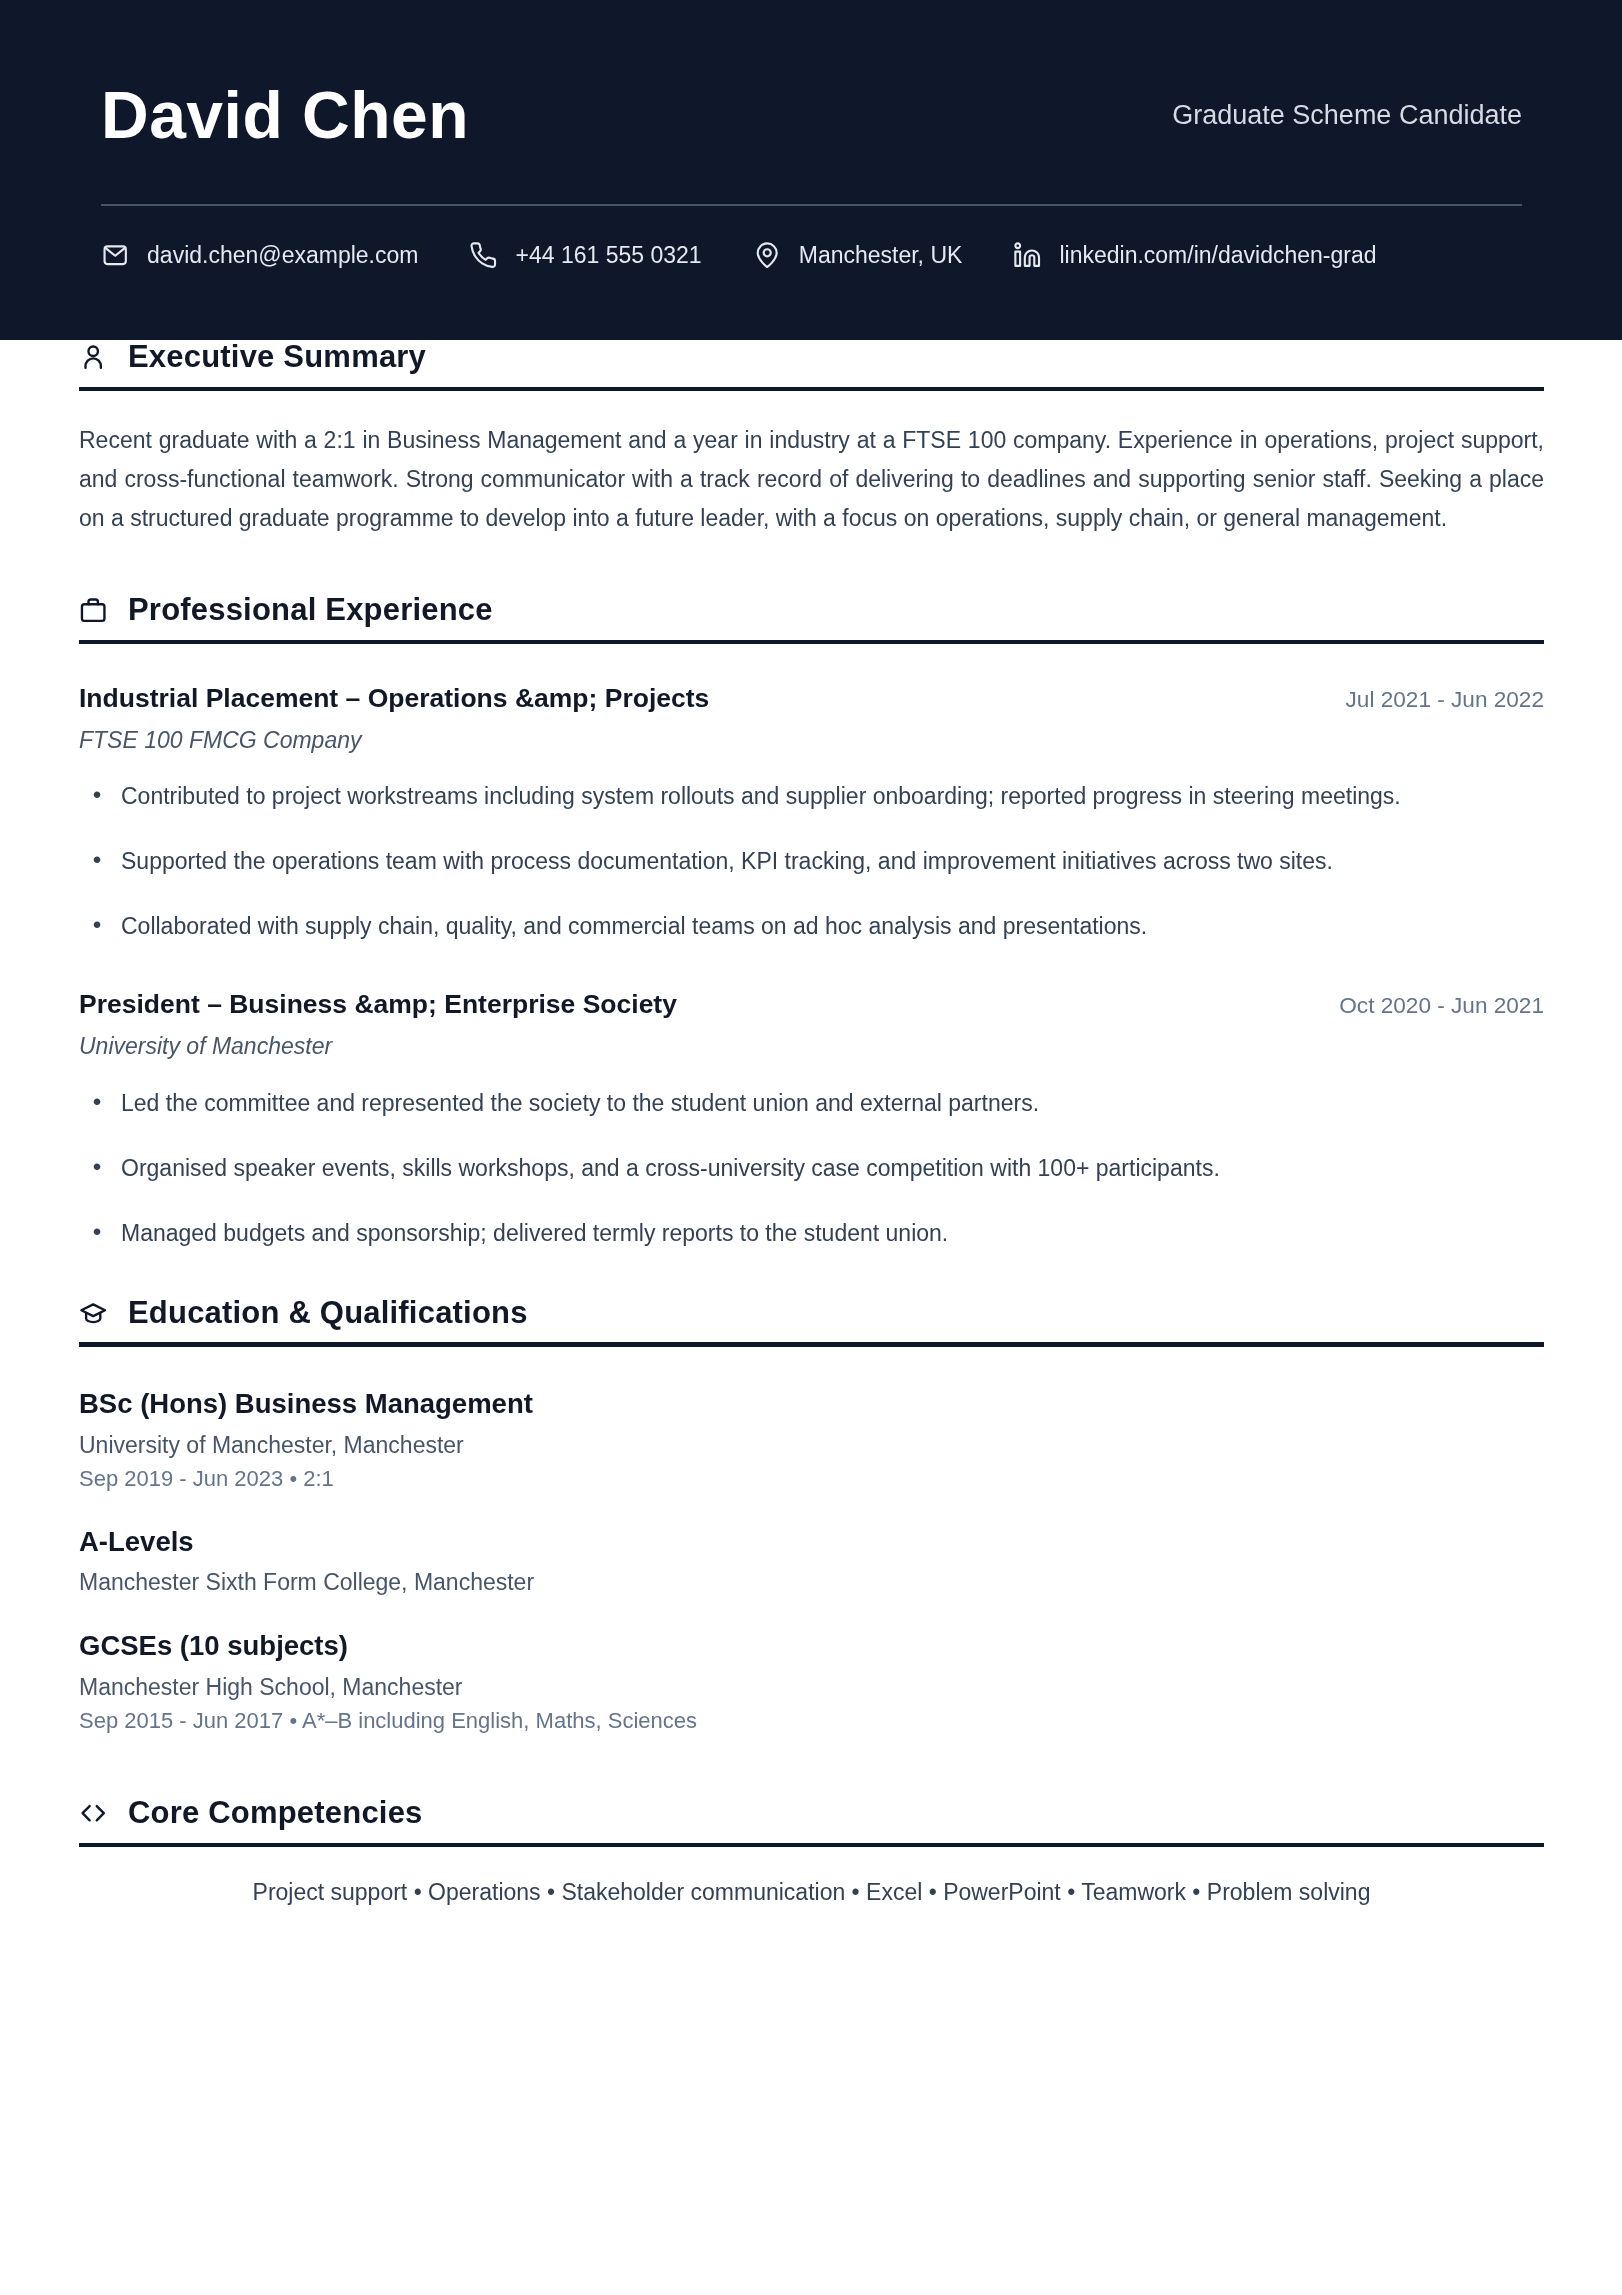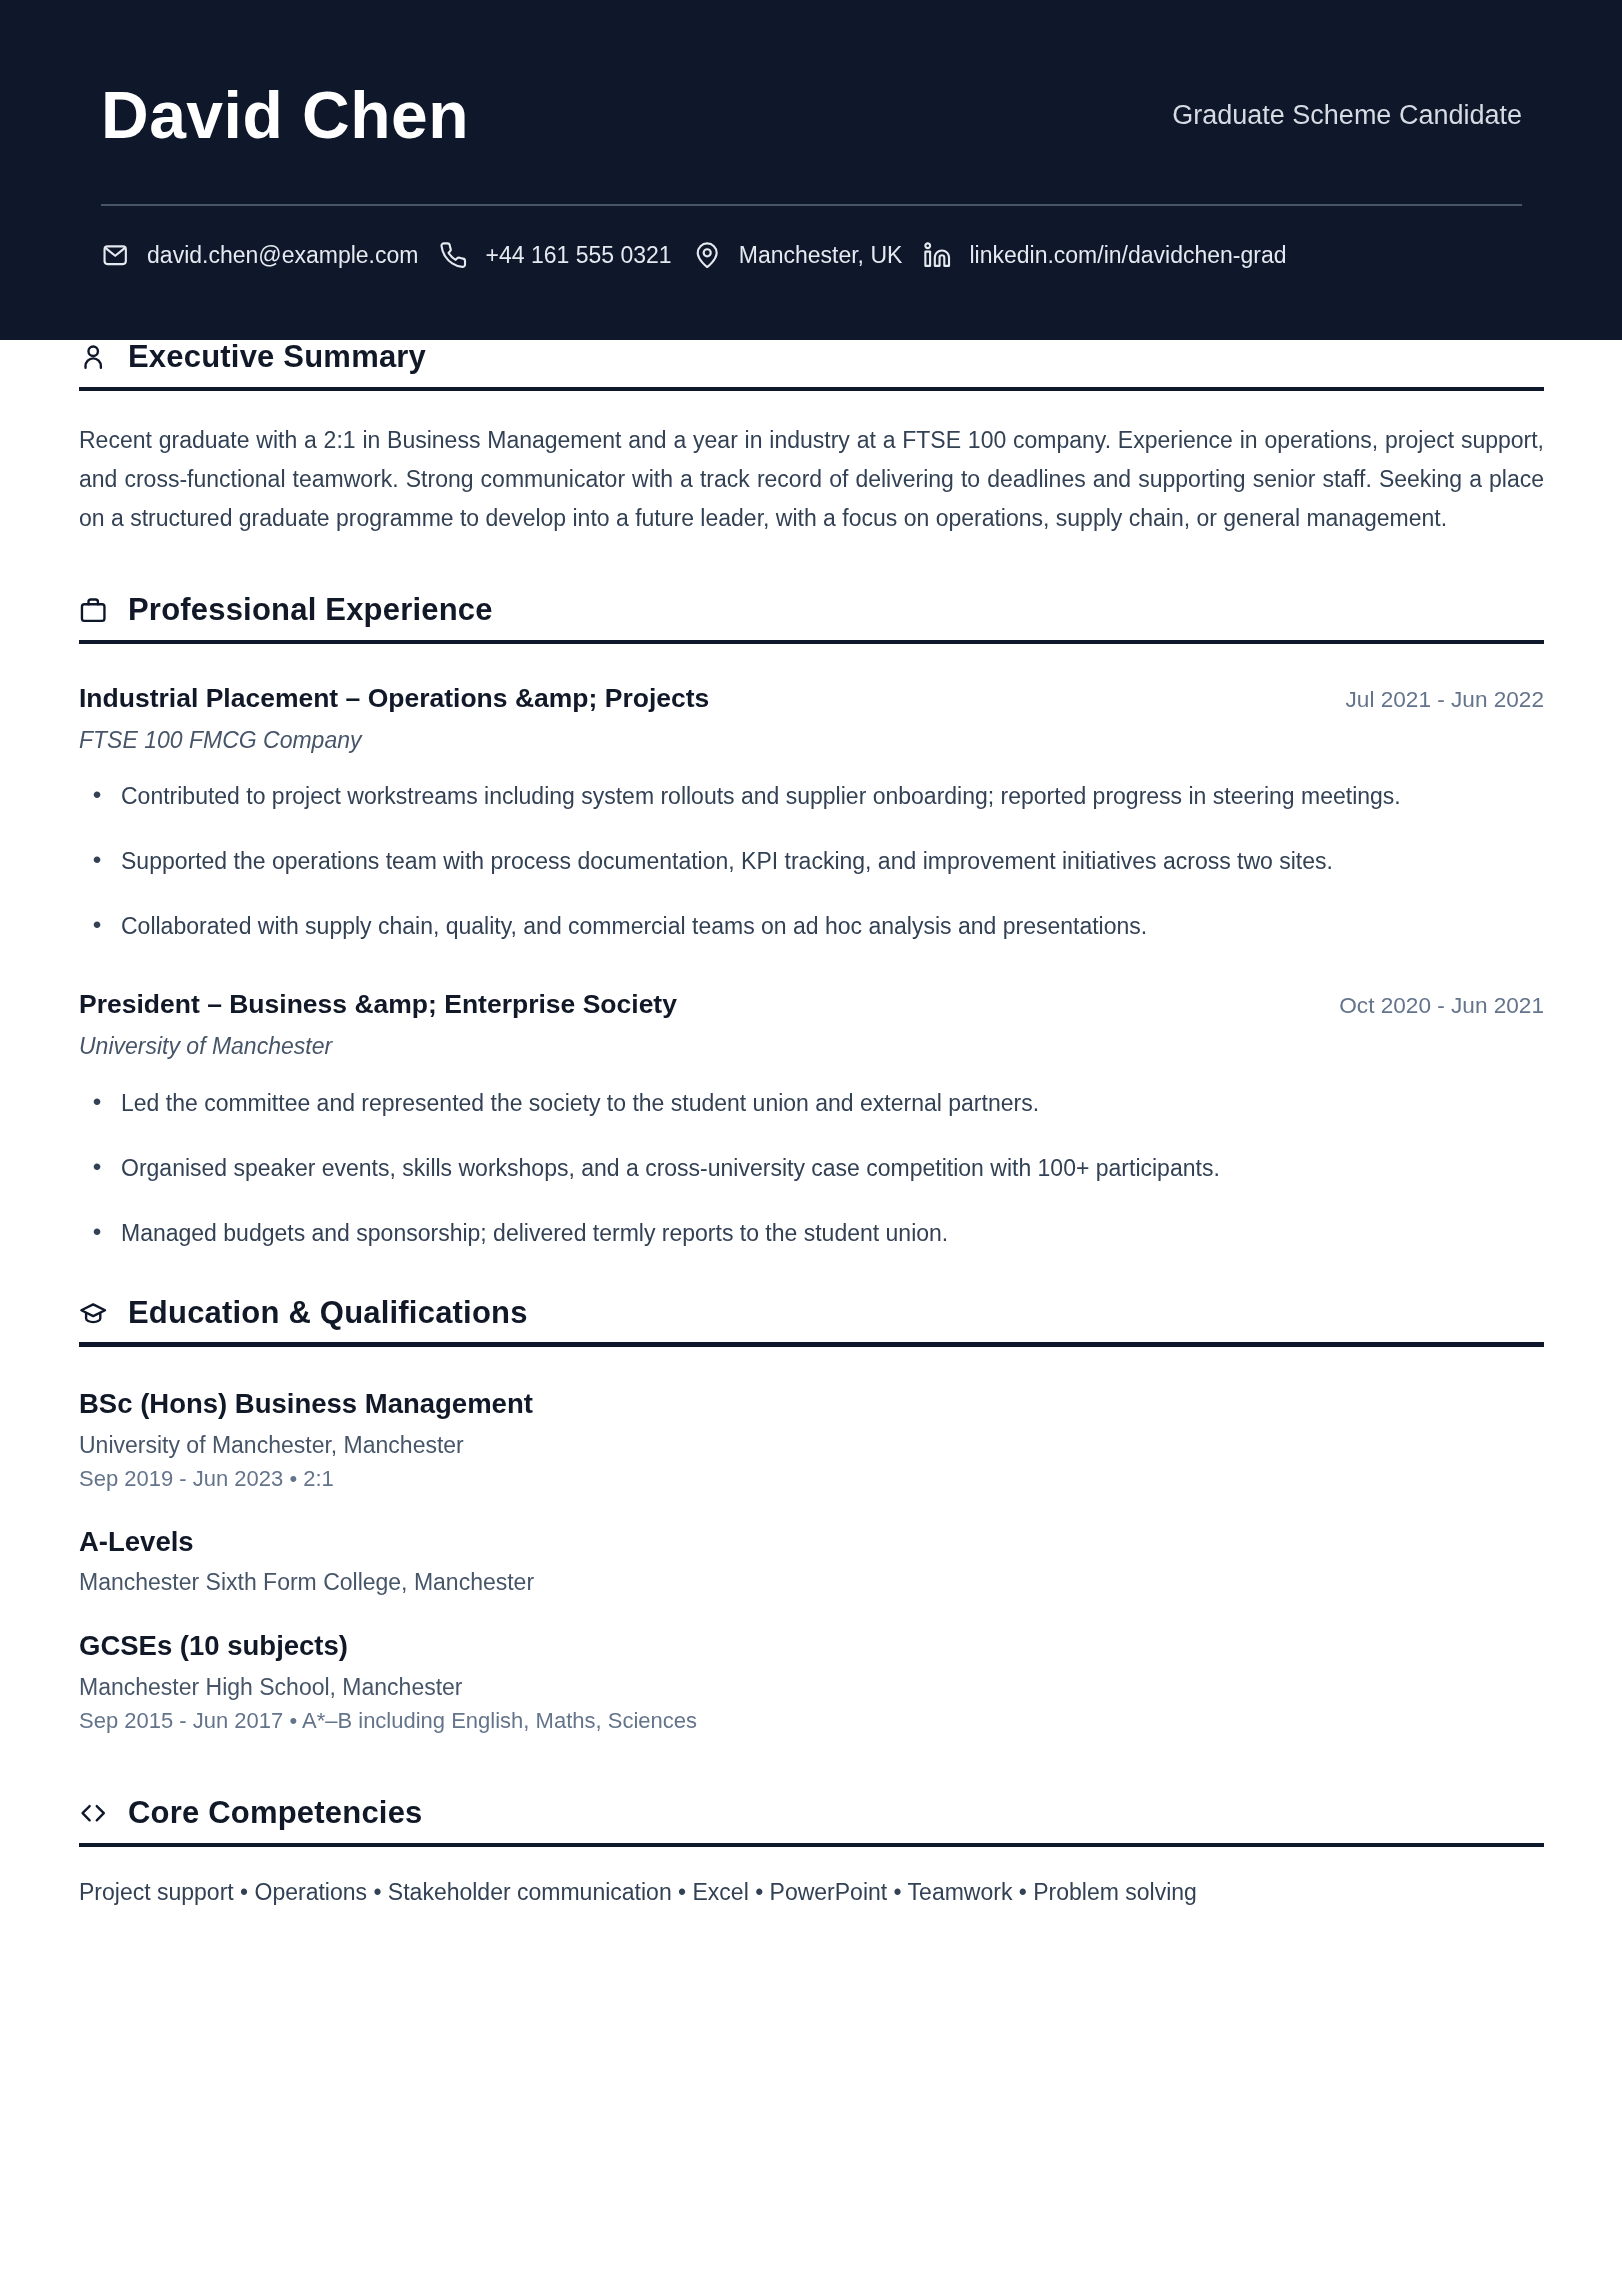--- a/index.html
+++ b/index.html
@@ -24,21 +24,21 @@
   }
   
   .header{
     height:340px;background:var(--header-bg);color:var(--header-contact);
     padding:74px 101px 0 101px;
   }
   .header-top{display:flex;align-items:center;justify-content:space-between;}
   .name{font-size:66px;font-weight:700;color:var(--header-title);line-height:83px;letter-spacing:0.5px;}
   .role-sub{font-size:27px;color:var(--header-sub);font-weight:400;}
   .header-divider{height:2px;background:var(--header-divider);margin-top:47px;border:none;}
-  .contact-row{display:flex;align-items:center;gap:21px;margin-top:35px;}
+  .contact-row{display:flex;align-items:center;gap:51px;margin-top:35px;}
   .contact-item{display:flex;align-items:center;gap:17.7px;font-size:23px;color:var(--header-contact);white-space:nowrap;}
   .cicon{width:28.4px;height:28.4px;flex:0 0 auto;display:block;}
   .cicon svg{width:100%;height:100%;display:block;stroke:var(--header-contact);}
   
   .content{padding:0 79px;}
   .section{}
   .section-head{display:flex;align-items:center;gap:20.6px;}
   .sicon{width:28.4px;height:28.4px;flex:0 0 auto;}
   .sicon svg{width:100%;height:100%;display:block;stroke:var(--rule);}
   .section-title{font-size:31px;font-weight:700;color:var(--ink);line-height:34px;letter-spacing:0.2px;}
@@ -61,21 +61,21 @@
     content:"\2022";position:absolute;left:13.7px;top:-1px;
     font-size:24.5px;color:var(--body-text);
   }
   
   .edu-entries{margin-top:39px;}
   .edu-entry + .edu-entry{margin-top:29px;}
   .edu-degree{font-size:27.5px;font-weight:700;color:var(--ink);line-height:35px;}
   .edu-inst{margin-top:7.8px;font-size:23px;color:var(--muted);line-height:33px;}
   .edu-meta{font-size:22px;color:var(--faint);line-height:33px;}
   
-  .competencies-text{margin-top:28.4px;font-size:23px;line-height:33px;color:var(--body-text);}
+  .competencies-text{margin-top:28.4px;font-size:23px;line-height:33px;color:var(--body-text);text-align:center;}
 </style>
 </head>
 <body>
 
 <div class="page">
 
   <div class="header">
     <div class="header-top">
       <div class="name">David Chen</div>
       <div class="role-sub">Graduate Scheme Candidate</div>

